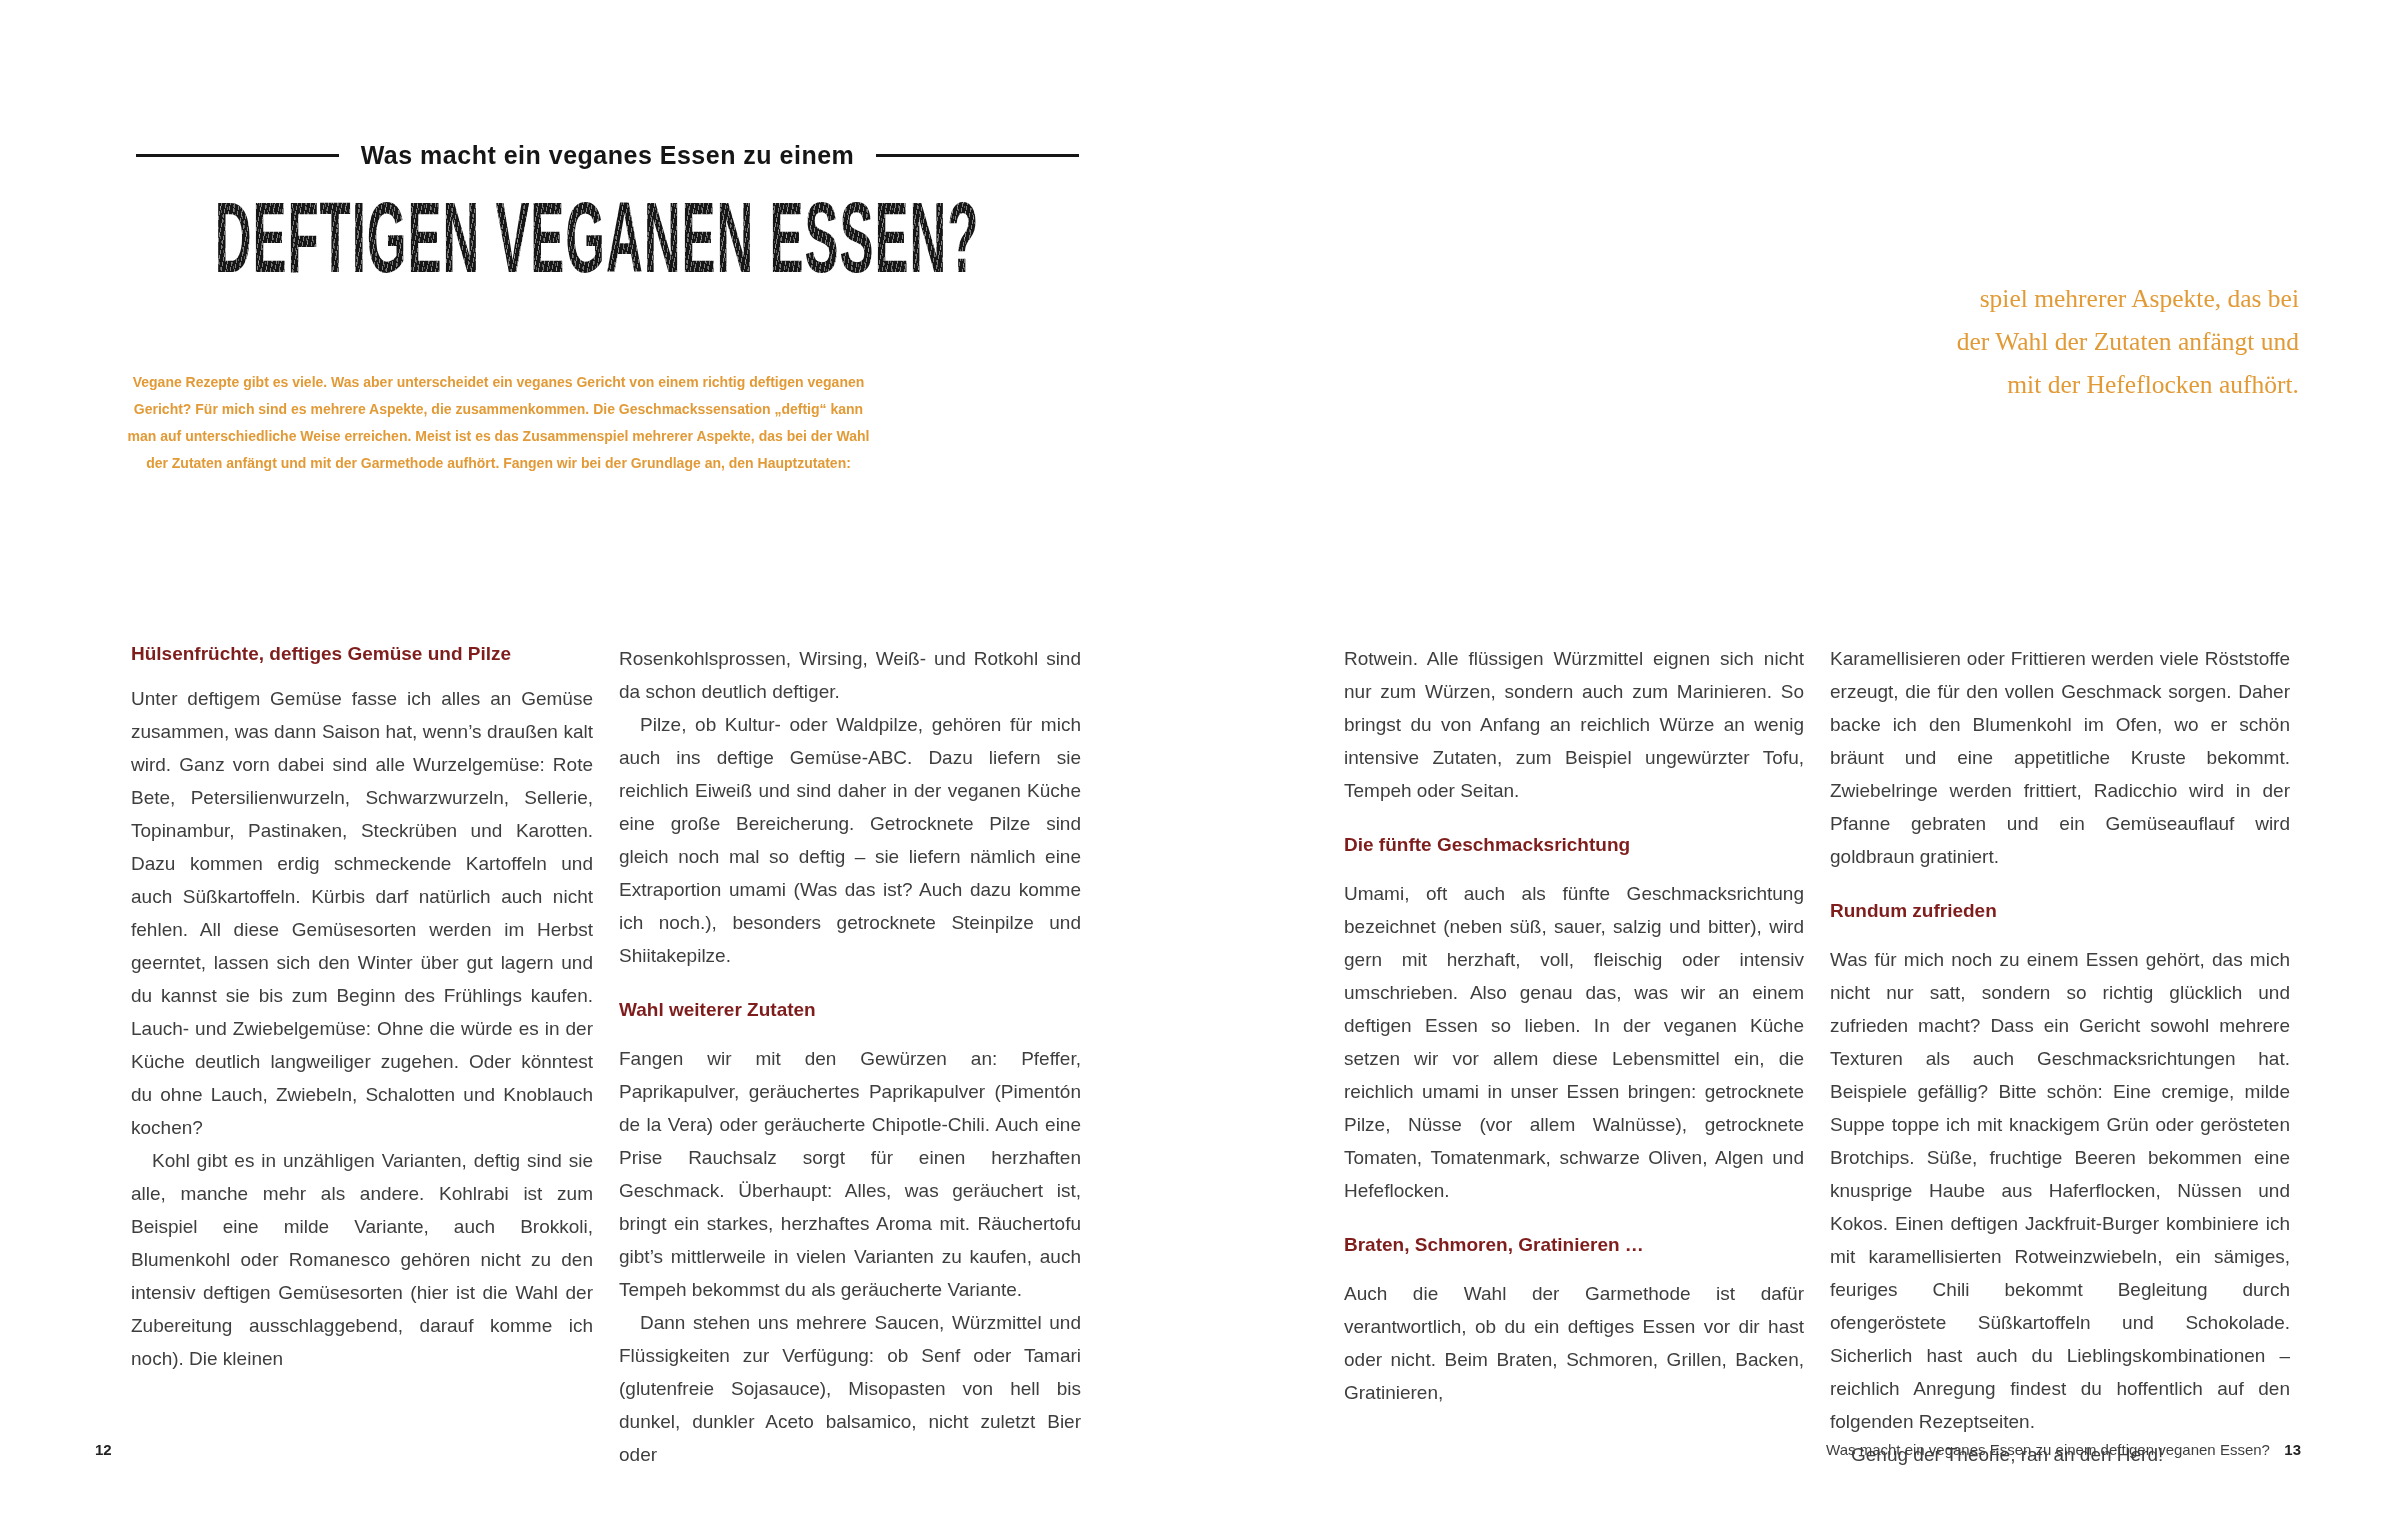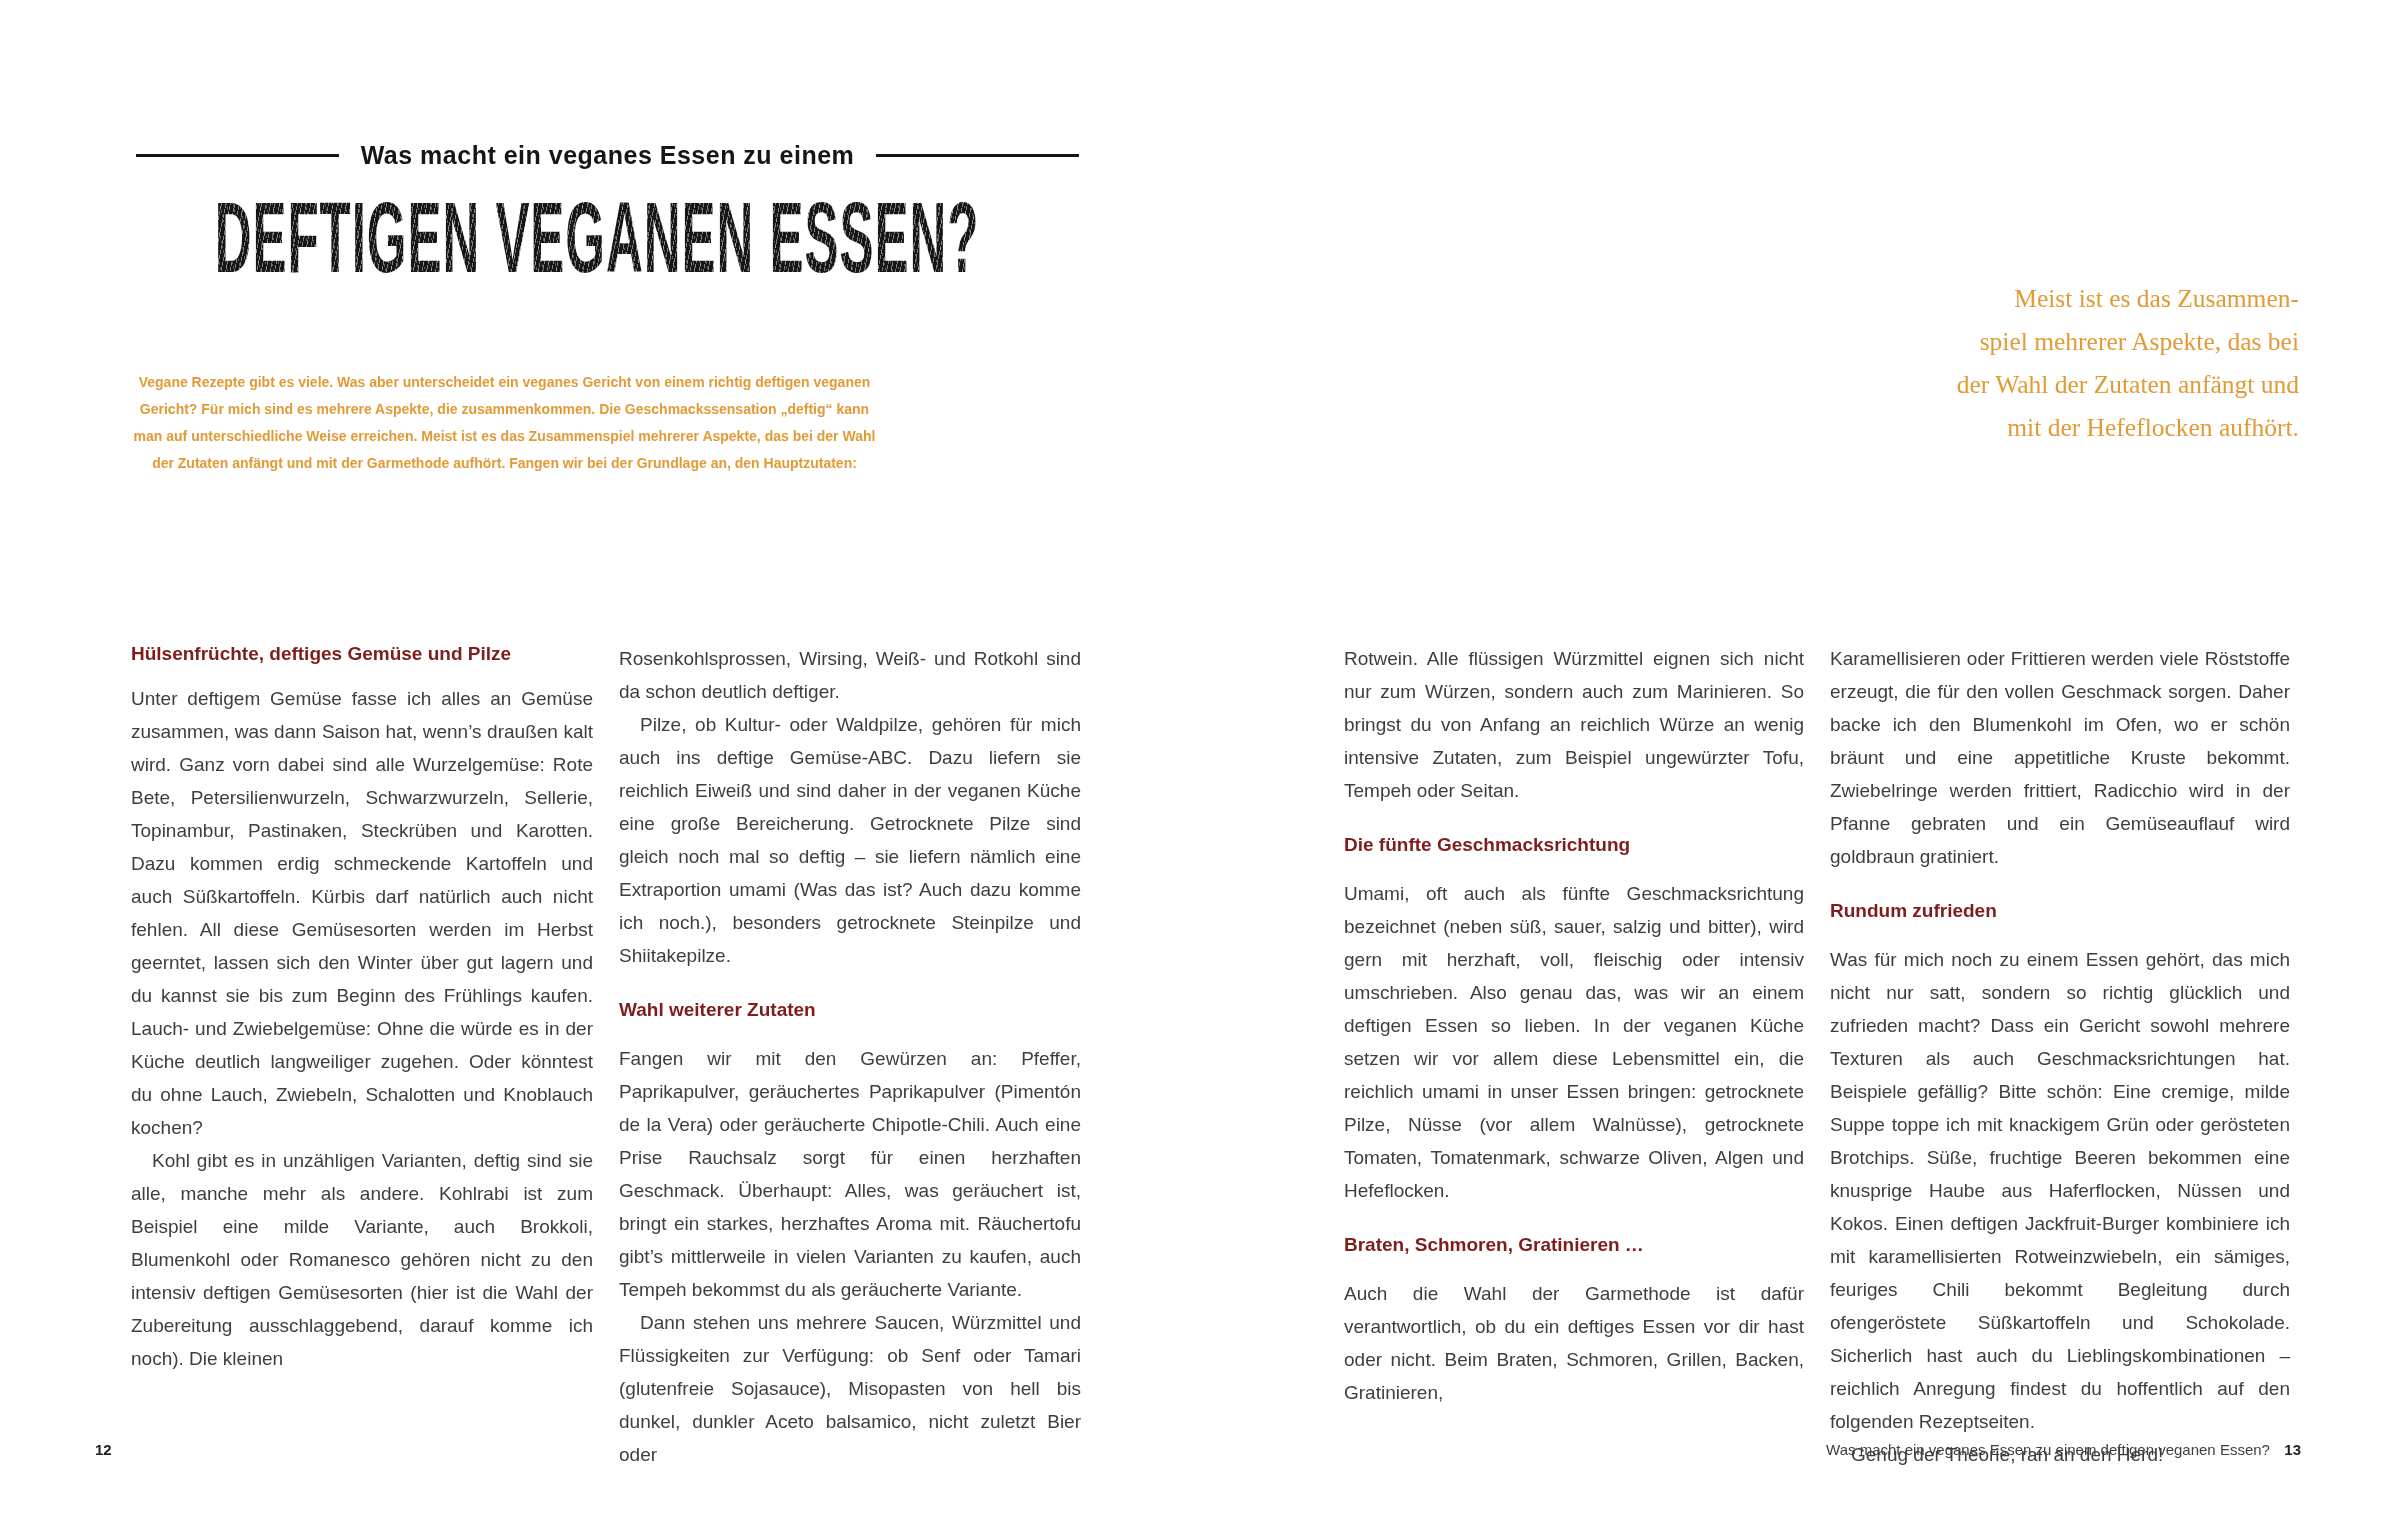--- a/index.html
+++ b/index.html
@@ -59,21 +59,21 @@
     position:absolute; inset:-3.9px;
     background:
       repeating-linear-gradient(112deg, transparent 0 6.7px, rgba(255,255,255,0.45) 6.7px 8.2px),
       repeating-linear-gradient(67deg, transparent 0 11px, rgba(255,255,255,0.30) 11px 12px);
     pointer-events:none;
   }
 
   
   .intro {
     position:absolute;
-    left:124px; top:369px;
+    left:118px; top:369px;
     width:761px;
     text-align:center;
     font-weight:bold;
     font-size:14px;
     line-height:27px;
     color:#e29a36;
   }
 
   
   .pull-quote {
@@ -149,21 +149,20 @@
     <span class="rule"></span>
   </div>
 
   <h1 class="chapter-title">
     <span class="squeeze">DEFTIGEN VEGANEN ESSEN?</span>
   </h1>
 
   <p class="intro">Vegane Rezepte gibt es viele. Was aber unterscheidet ein veganes Gericht von einem richtig deftigen veganen Gericht? Für mich sind es mehrere Aspekte, die zusammenkommen. Die Geschmackssensation „deftig“ kann man auf unterschiedliche Weise erreichen. Meist ist es das Zusammenspiel mehrerer Aspekte, das bei der Wahl der Zutaten anfängt und mit der Garmethode aufhört. Fangen wir bei der Grundlage an, den Hauptzutaten:</p>
 
   <div class="pull-quote">
-    <div>Meist ist es das Zusammen-</div>
     <div>spiel mehrerer Aspekte, das bei</div>
     <div>der Wahl der Zutaten anfängt und</div>
     <div>mit der Hefeflocken aufhört.</div>
   </div>
 
   <section class="col col-1">
     <h3>Hülsenfrüchte, deftiges Gemüse und Pilze</h3>
     <p>Unter deftigem Gemüse fasse ich alles an Gemüse zusammen, was dann Saison hat, wenn’s draußen kalt wird. Ganz vorn dabei sind alle Wurzelgemüse: Rote Bete, Petersilienwurzeln, Schwarzwurzeln, Sellerie, Topinambur, Pastinaken, Steckrüben und Karotten. Dazu kommen erdig schmeckende Kartoffeln und auch Süßkartoffeln. Kürbis darf natürlich auch nicht fehlen. All diese Gemüsesorten werden im Herbst geerntet, lassen sich den Winter über gut lagern und du kannst sie bis zum Beginn des Frühlings kaufen. Lauch- und Zwiebelgemüse: Ohne die würde es in der Küche deutlich langweiliger zugehen. Oder könntest du ohne Lauch, Zwiebeln, Schalotten und Knoblauch kochen?</p>
     <p>Kohl gibt es in unzähligen Varianten, deftig sind sie alle, manche mehr als andere. Kohlrabi ist zum Beispiel eine milde Variante, auch Brokkoli, Blumenkohl oder Romanesco gehören nicht zu den intensiv deftigen Gemüsesorten (hier ist die Wahl der Zubereitung ausschlaggebend, darauf komme ich noch). Die kleinen</p>
   </section>

